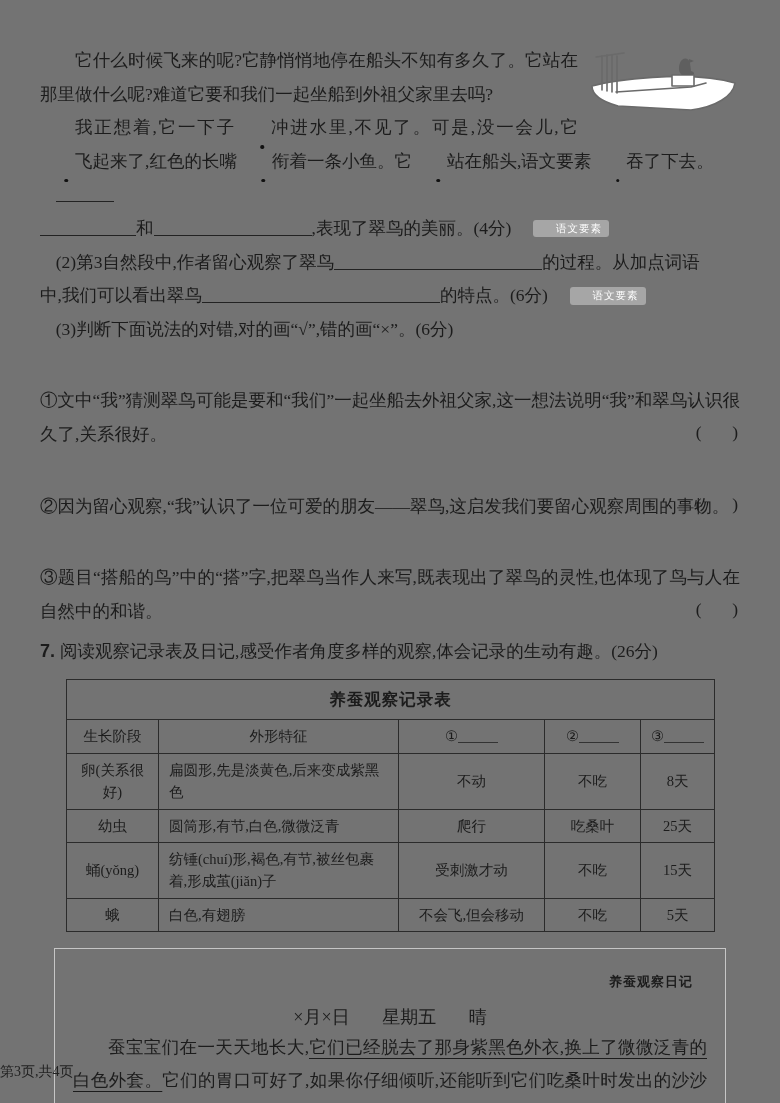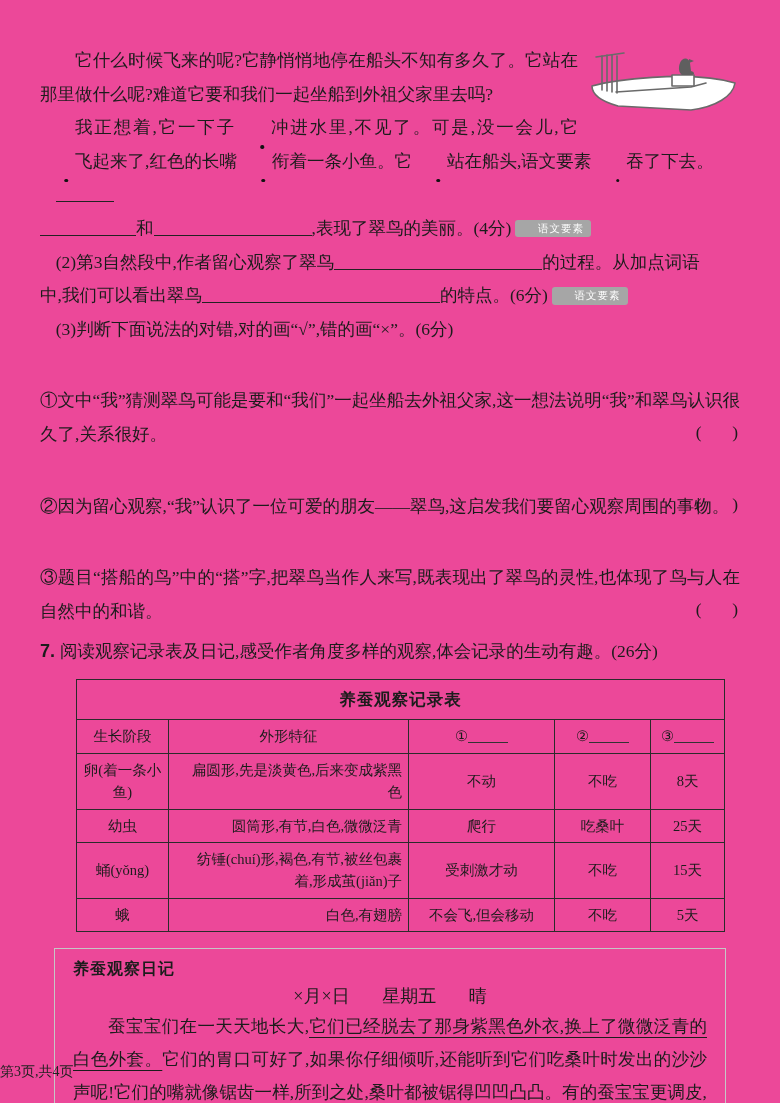--- a/index.html
+++ b/index.html
@@ -1,19 +1,19 @@
 <!DOCTYPE html>
 <html><head>
 <meta charset="utf-8">
 <style>
   html,body{margin:0;padding:0;background:#f6f6f6;}
   .page{
     position:relative;
     width:780px;height:1103px;
-    background:#ec4899;
+    background:#737373;
     box-sizing:border-box;
     padding:44px 40px 0 40px;
     font-family:"Liberation Serif","DejaVu Serif",serif;
     color:#1c1c1c;
     overflow:hidden;
   }
   
   .passage p{margin:0;font-size:17.5px;line-height:1.92;text-align:justify;}
   .indent2{text-indent:2em;}
   .boat{
@@ -28,41 +28,41 @@
   .q{margin:0;font-size:17.5px;line-height:1.92;text-align:justify;text-indent:0.9em;position:relative;}
   .q.noindent{text-indent:0;margin-top:38px;}
   .blank{
     display:inline-block;border-bottom:1px solid #222;height:1.1em;
     vertical-align:baseline;transform:translateY(2px);
   }
   .badge{
     display:inline-block;background:#a6a6a6;color:#fff;
     font-family:"Liberation Sans","DejaVu Sans",sans-serif;
     font-size:10.5px;line-height:1;padding:3px 7px 4px;border-radius:3px;
-    margin-left:4px;vertical-align:2px;letter-spacing:1px;
+    margin-left:22px;vertical-align:2px;letter-spacing:1px;
   }
   .ansbox{position:absolute;right:2px;bottom:2px;white-space:pre;font-size:17.5px;}
   
   .sec7{margin:6px 0 0 0;font-size:17.5px;line-height:1.9;text-align:justify;}
   .sec7 .num{font-family:"Liberation Sans","DejaVu Sans",sans-serif;font-weight:bold;font-size:18px;margin-right:5px;}
   
   table.obs{
-    border-collapse:collapse;margin:10px 0 0 36px;width:648px;
+    border-collapse:collapse;margin:10px 0 0 26px;width:648px;
     font-size:14.5px;table-layout:fixed;
   }
   table.obs td{border:1.4px solid #2b2b2b;padding:5px 6px;text-align:center;line-height:1.55;}
-  table.obs td.feat{text-align:right;padding-left:10px;}
+  table.obs td.feat{text-align:left;padding-left:10px;}
   table.obs .title-cell{font-weight:bold;font-size:16.5px;padding:7px 0;letter-spacing:1px;}
   .hblank{display:inline-block;width:40px;border-bottom:1px solid #333;height:1em;vertical-align:baseline;transform:translateY(2px);}
   
   .diary{
     border:1px solid #c6c6c6;margin:16px 0 0 14px;width:672px;
     box-sizing:border-box;padding:10px 18px 14px;
   }
-  .diary h3{margin:0;text-align:left;font-size:16px;letter-spacing:1px;}
+  .diary h3{margin:14px;text-align:right;font-size:13px;letter-spacing:1px;}
   .diary .dateline{text-align:center;font-size:18px;margin:4px 0 2px;}
   .diary .dateline span{margin:0 14px;}
   .diary p{margin:2px 0 0;font-size:17.5px;line-height:1.88;text-align:justify;text-indent:2em;}
   .uline{text-decoration:underline;text-underline-offset:5px;text-decoration-thickness:1px;}
   
   .footer{
     position:absolute;left:0;bottom:22px;width:100%;text-align:left;
     font-size:14px;color:#222;
   }
 </style>
@@ -134,21 +134,21 @@
         <td colspan="5" class="title-cell">养蚕观察记录表</td>
       </tr>
       <tr>
         <td>生长阶段</td>
         <td>外形特征</td>
         <td><span>①</span><span class="hblank"></span></td>
         <td><span>②</span><span class="hblank"></span></td>
         <td><span>③</span><span class="hblank"></span></td>
       </tr>
       <tr>
-        <td>卵(着一条小鱼)</td>
+        <td>卵(关系很好)</td>
         <td class="feat">扁圆形,先是淡黄色,后来变成紫黑色</td>
         <td>不动</td>
         <td>不吃</td>
         <td>8天</td>
       </tr>
       <tr>
         <td>幼虫</td>
         <td class="feat">圆筒形,有节,白色,微微泛青</td>
         <td>爬行</td>
         <td>吃桑叶</td>

